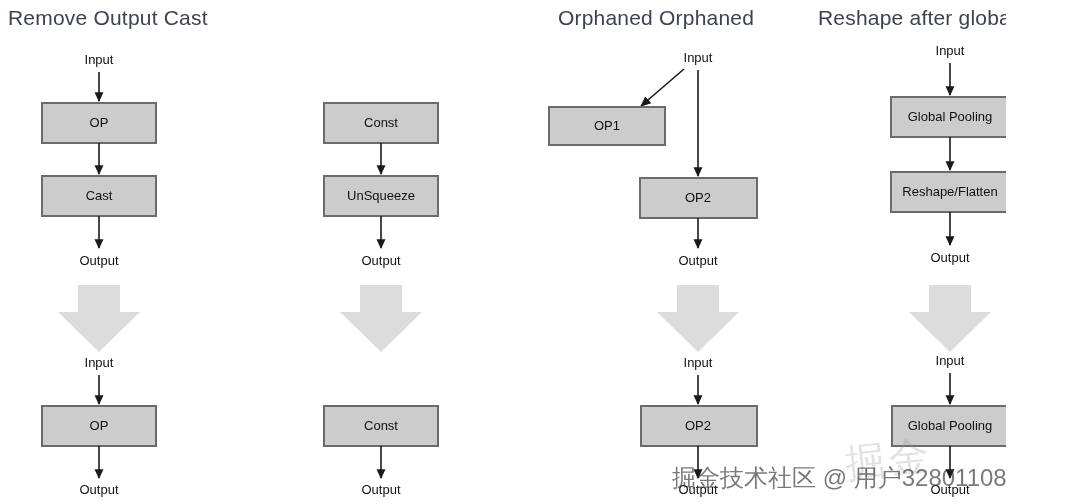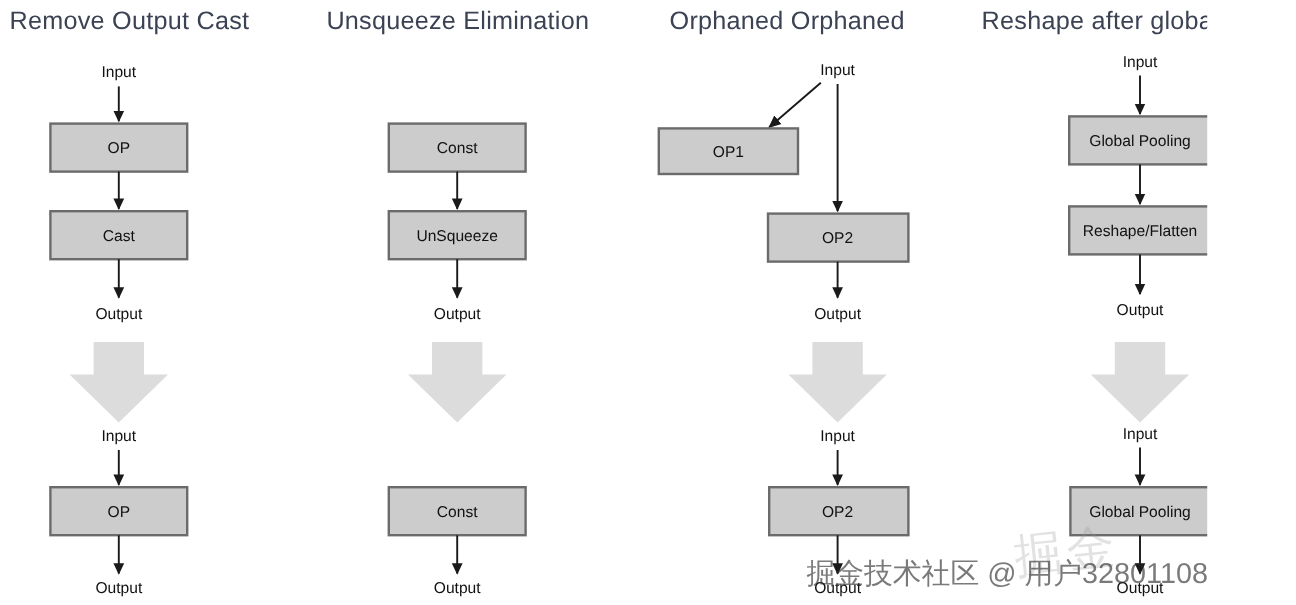--- a/index.html
+++ b/index.html
@@ -77,21 +77,20 @@
     transform: rotate(-6deg);
     letter-spacing: 4px;
   }
 </style>
 </head>
 <body>
 
 <div id="canvas">
 
   <div class="panel-title" style="left:8px; top:6px;">Remove Output Cast</div>
-  <div class="panel-title" style="left:272px; top:6px;">Unsqueeze Elimination</div>
   <div class="panel-title" style="left:558px; top:6px;">Orphaned Orphaned</div>
   <div class="panel-title" style="left:818px; top:6px;">Reshape after global pooling</div>
 
   <svg class="diagram" viewBox="0 0 1080 504">
     <defs>
       <marker id="arrowhead" markerWidth="7" markerHeight="7" refX="5.4" refY="3" orient="auto">
         <polygon points="0 0.2, 6 3, 0 5.8" fill="#1a1a1a"></polygon>
       </marker>
       <marker id="arrowhead-sm" markerWidth="8" markerHeight="8" refX="6" refY="3.2" orient="auto">
         <polygon points="0 0.3, 6.6 3.2, 0 6.1" fill="#1a1a1a"></polygon>

